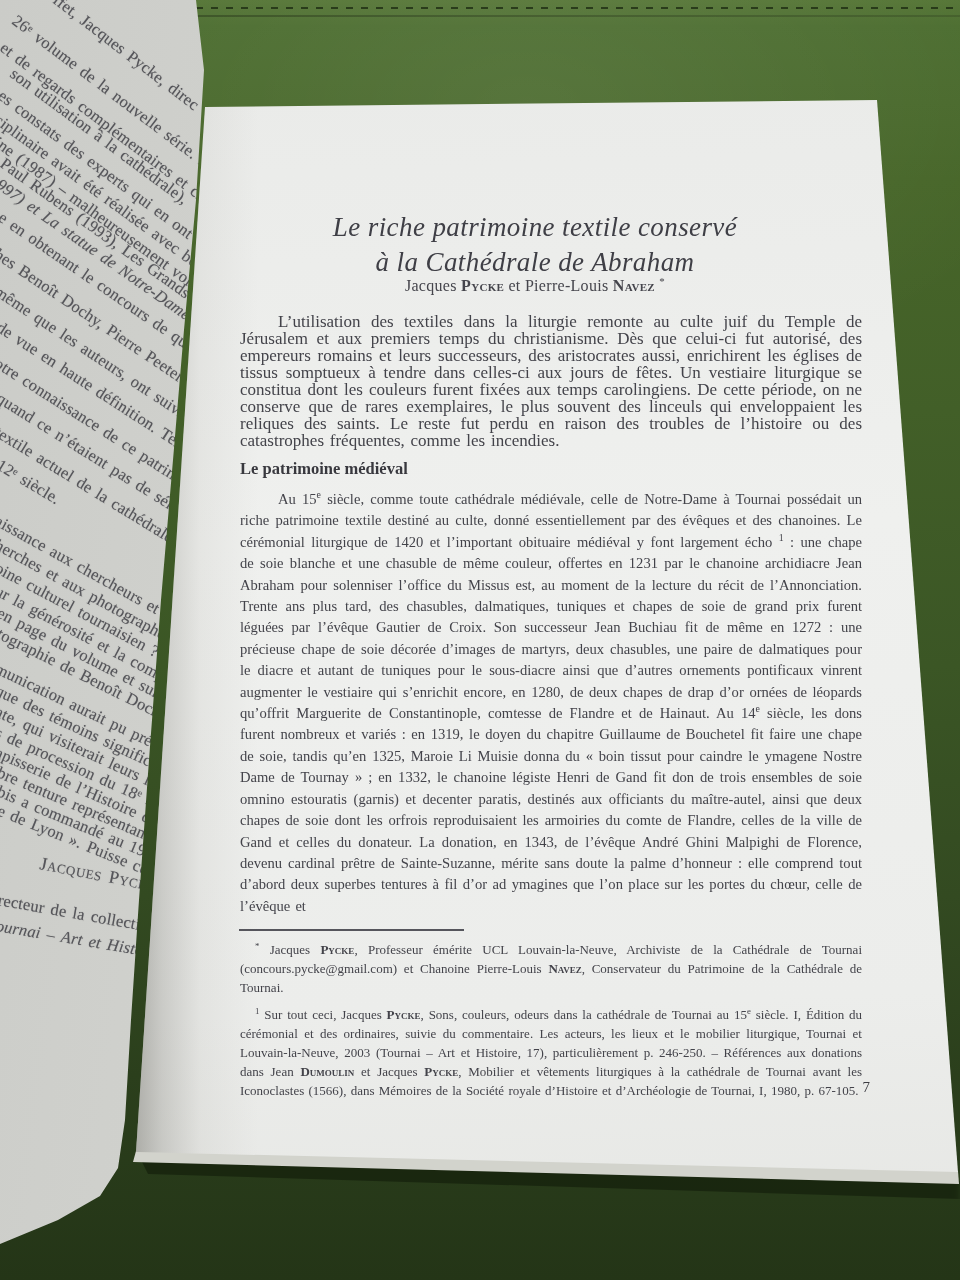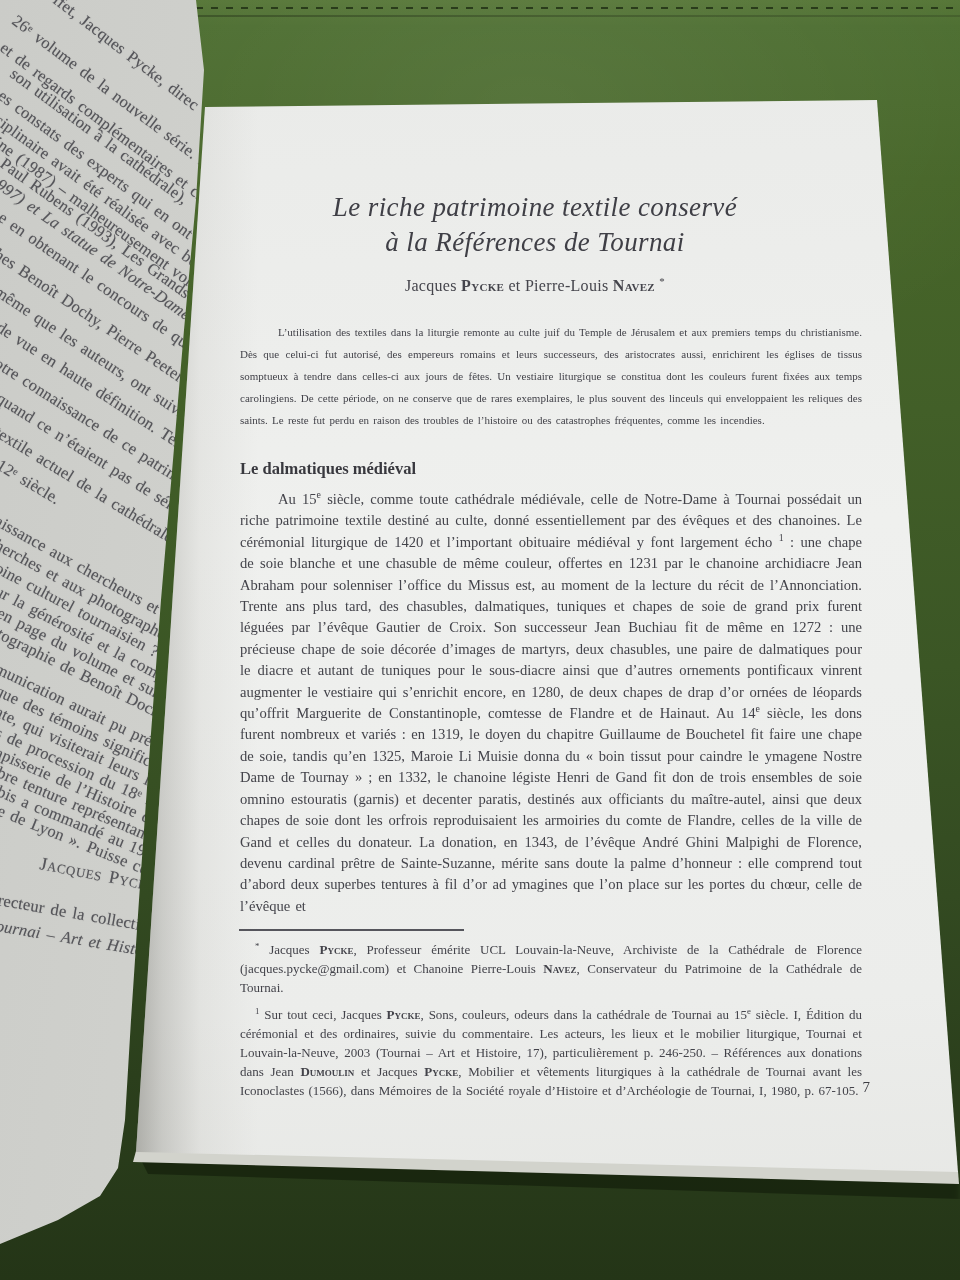--- a/index.html
+++ b/index.html
@@ -41,28 +41,28 @@
     position:absolute;inset:0;
     clip-path:polygon(205px 107px,877px 100px,958px 1172px,136px 1152px);
     background:
       linear-gradient(90deg,rgba(85,84,75,0.40) 136px,rgba(105,104,95,0.26) 162px,rgba(140,138,128,0.10) 200px,rgba(0,0,0,0) 258px),
       linear-gradient(178deg,#e2e3e0 0%,#eaebe9 7%,#eff0ee 42%,#ecedeb 78%,#e5e6e3 100%);
     color:#44444b;
   }
   .rp-abs{position:absolute;}
   .title-line{
     left:215px;width:640px;text-align:center;
-    font-style:italic;font-size:27px;letter-spacing:.4px;color:#3f3f46;
+    font-style:italic;font-size:27px;letter-spacing:.4px;color:#3f3f46;margin-top:20px;
   }
   .byline{
     left:215px;width:640px;text-align:center;
     font-size:16px;color:#45454c;letter-spacing:.3px;
   }
   .col{left:240px;width:622px;text-align:justify;color:#43434a;}
-  .abstract{font-size:11px;line-height:22px;text-indent:38px;word-spacing:1.5px;margin-top:8px;}
+  .abstract{font-size:17px;line-height:17px;text-indent:38px;word-spacing:1.5px;}
   .heading{font-weight:bold;font-size:16.5px;color:#38383e;}
   .bodytext{font-size:14.6px;line-height:21.4px;text-indent:38px;word-spacing:1.5px;}
   .fnrule{left:239px;top:929px;width:225px;height:1.5px;background:#55555c;}
   .footnote{font-size:13px;line-height:18.9px;word-spacing:1px;}
   .fn-star{text-indent:15px;}
   .fn-one{text-indent:15px;}
   .pageno{left:834px;top:1079px;width:36px;text-align:right;font-size:15px;color:#3c3c42;}
   .it{}
   .sc{font-variant:small-caps;font-weight:bold;}
   .sup{vertical-align:super;font-size:68%;line-height:0;}
@@ -93,31 +93,31 @@
 
 <div class="cover"></div>
 <div class="stitch"></div>
 <div class="cover-seam"></div>
 
 <div class="page-shadow"></div>
 <div class="under-page"></div>
 
 <div class="right-page">
   <div class="rp-abs title-line" style="top:192px">Le riche patrimoine textile conservé</div>
-  <div class="rp-abs title-line" style="top:227px">à la Références de Tournai</div>
+  <div class="rp-abs title-line" style="top:227px">à la Cathédrale de Abraham</div>
   <div class="rp-abs byline" style="top:277px"><span>Jacques </span><span class="sc">Pycke</span><span> et Pierre-Louis </span><span class="sc">Navez</span><span> </span><span class="sup">*</span></div>
 
   <div class="rp-abs col abstract" style="top:313px">L’utilisation des textiles dans la liturgie remonte au culte juif du Temple de Jérusalem et aux premiers temps du christianisme. Dès que celui-ci fut autorisé, des empereurs romains et leurs successeurs, des aristocrates aussi, enrichirent les églises de tissus somptueux à tendre dans celles-ci aux jours de fêtes. Un vestiaire liturgique se constitua dont les couleurs furent fixées aux temps carolingiens. De cette période, on ne conserve que de rares exemplaires, le plus souvent des linceuls qui enveloppaient les reliques des saints. Le reste fut perdu en raison des troubles de l’histoire ou des catastrophes fréquentes, comme les incendies.</div>
 
-  <div class="rp-abs col heading" style="top:459px">Le dalmatiques médiéval</div>
+  <div class="rp-abs col heading" style="top:459px">Le patrimoine médiéval</div>
 
   <div class="rp-abs col bodytext" style="top:489px"><span>Au 15</span><span class="sup">e</span><span> siècle, comme toute cathédrale médiévale, celle de Notre-Dame à Tournai possédait un riche patrimoine textile destiné au culte, donné essentiellement par des évêques et des chanoines. Le cérémonial liturgique de 1420 et l’important obituaire médiéval y font largement écho </span><span class="sup">1</span><span> : une chape de soie blanche et une chasuble de même couleur, offertes en 1231 par le chanoine archidiacre Jean Abraham pour solenniser l’office du </span><span class="it">Missus est,</span><span> au moment de la lecture du récit de l’Annonciation. Trente ans plus tard, des chasubles, dalmatiques, tuniques et chapes de soie de grand prix furent léguées par l’évêque Gautier de Croix. Son successeur Jean Buchiau fit de même en 1272 : une précieuse chape de soie décorée d’images de martyrs, deux chasubles, une paire de dalmatiques pour le diacre et autant de tuniques pour le sous-diacre ainsi que d’autres ornements pontificaux vinrent augmenter le vestiaire qui s’enrichit encore, en 1280, de deux chapes de drap d’or ornées de léopards qu’offrit Marguerite de Constantinople, comtesse de Flandre et de Hainaut. Au 14</span><span class="sup">e</span><span> siècle, les dons furent nombreux et variés : en 1319, le doyen du chapitre Guillaume de Bouchetel fit faire une chape de soie, tandis qu’en 1325, Maroie Li Muisie donna du « boin tissut pour caindre le ymagene Nostre Dame de Tournay » ; en 1332, le chanoine légiste Henri de Gand fit don de trois ensembles de soie </span><span class="it">omnino estouratis</span><span> (garnis) </span><span class="it">et decenter paratis,</span><span> destinés aux officiants du maître-autel, ainsi que deux chapes de soie dont les orfrois reproduisaient les armoiries du comte de Flandre, celles de la ville de Gand et celles du donateur. La donation, en 1343, de l’évêque André Ghini Malpighi de Florence, devenu cardinal prêtre de Sainte-Suzanne, mérite sans doute la palme d’honneur : elle comprend tout d’abord deux superbes tentures à fil d’or </span><span class="it">ad ymagines</span><span> que l’on place sur les portes du chœur, celle de l’évêque et</span></div>
 
   <div class="rp-abs fnrule"></div>
-  <div class="rp-abs col footnote fn-star" style="top:941px"><span class="sup">*</span><span> Jacques </span><span class="sc">Pycke</span><span>, Professeur émérite UCL Louvain-la-Neuve, Archiviste de la Cathédrale de Florence (jacques.pycke@gmail.com) et Chanoine Pierre-Louis </span><span class="sc">Navez</span><span>, Conservateur du Patrimoine de la Cathédrale de Tournai.</span></div>
+  <div class="rp-abs col footnote fn-star" style="top:941px"><span class="sup">*</span><span> Jacques </span><span class="sc">Pycke</span><span>, Professeur émérite UCL Louvain-la-Neuve, Archiviste de la Cathédrale de Tournai (concours.pycke@gmail.com) et Chanoine Pierre-Louis </span><span class="sc">Navez</span><span>, Conservateur du Patrimoine de la Cathédrale de Tournai.</span></div>
   <div class="rp-abs col footnote fn-one" style="top:1006px"><span class="sup">1</span><span> Sur tout ceci, Jacques </span><span class="sc">Pycke</span><span>, </span><span class="it">Sons, couleurs, odeurs dans la cathédrale de Tournai au 15</span><span class="it sup">e</span><span class="it"> siècle.</span><span> I, </span><span class="it">Édition du cérémonial et des ordinaires, suivie du commentaire. Les acteurs, les lieux et le mobilier liturgique</span><span>, Tournai et Louvain-la-Neuve, 2003 (</span><span class="it">Tournai – Art et Histoire</span><span>, 17), particulièrement p. 246-250. – Références aux donations dans Jean </span><span class="sc">Dumoulin</span><span> et Jacques </span><span class="sc">Pycke</span><span>, </span><span class="it">Mobilier et vêtements liturgiques à la cathédrale de Tournai avant les Iconoclastes (1566)</span><span>, dans </span><span class="it">Mémoires de la Société royale d’Histoire et d’Archéologie de Tournai</span><span>, I, 1980, p. 67-105.</span></div>
 
   <div class="rp-abs pageno">7</div>
 </div>
 
 <div class="left-page">
   <div class="lp" style="--x:55;--y:-12;--r:37.5">ffet, Jacques Pycke, direc</div>
   <div class="lp" style="--x:14;--y:9;--r:37">26ᵉ volume de la nouvelle série. Il l’a</div>
   <div class="lp" style="--x:2;--y:36;--r:37">et de regards complémentaires et croisés</div>
   <div class="lp" style="--x:12;--y:62;--r:36.5">son utilisation à la cathédrale),</div>

